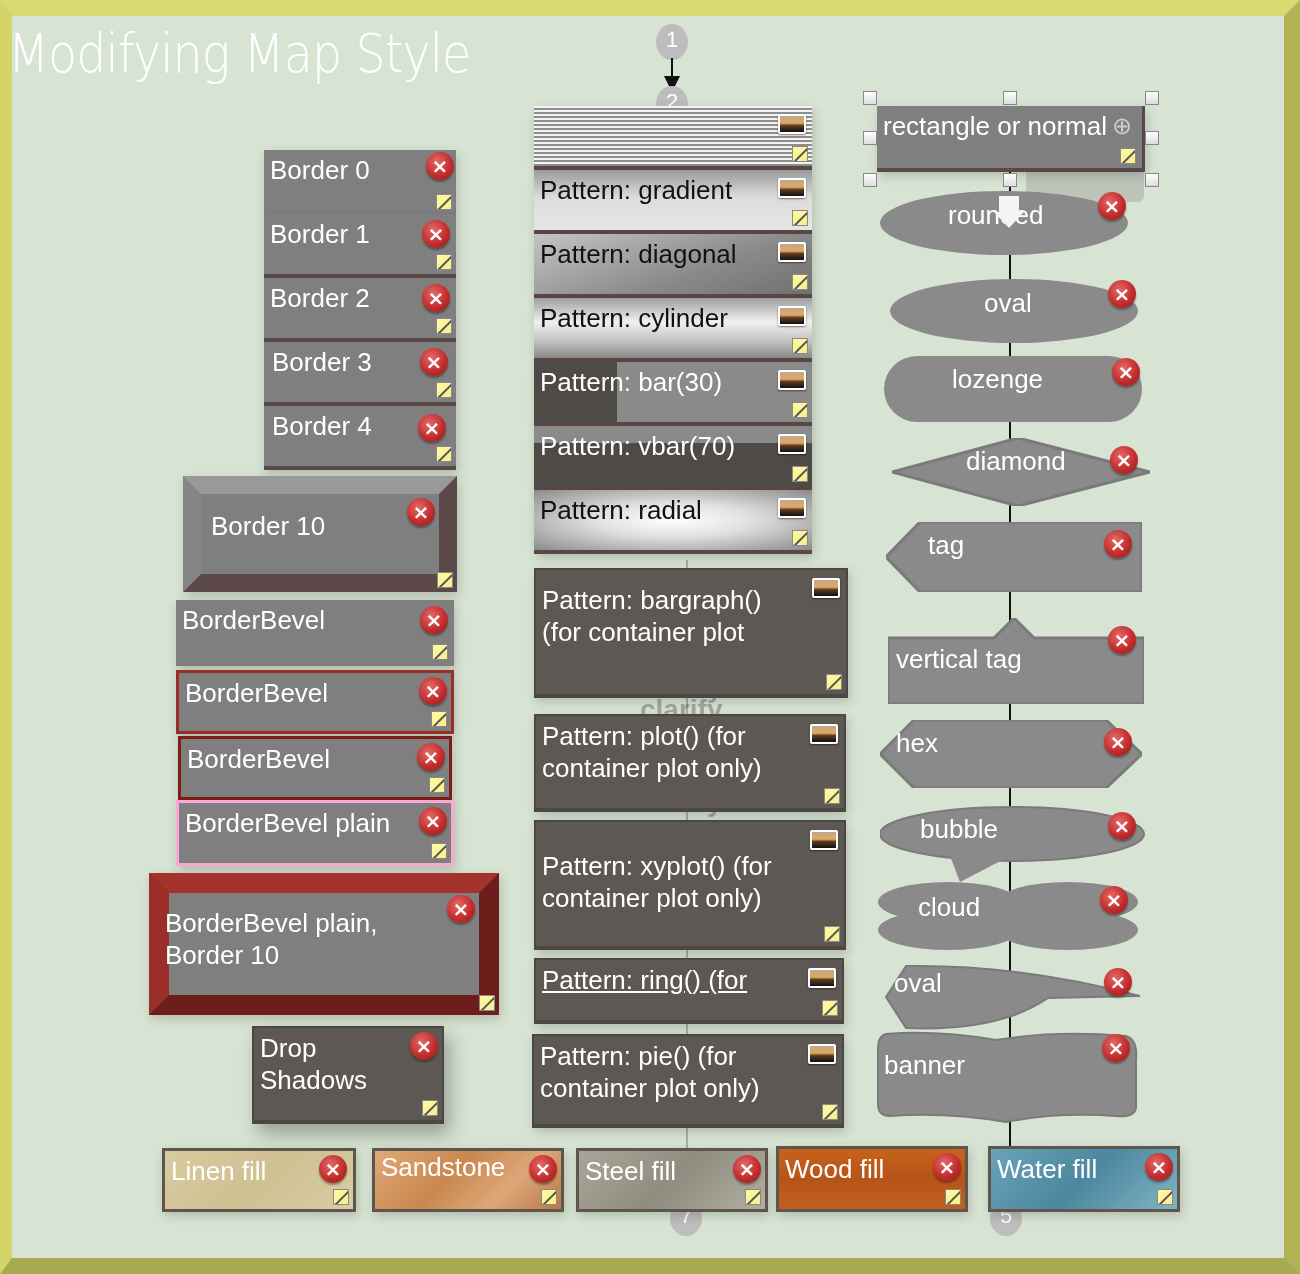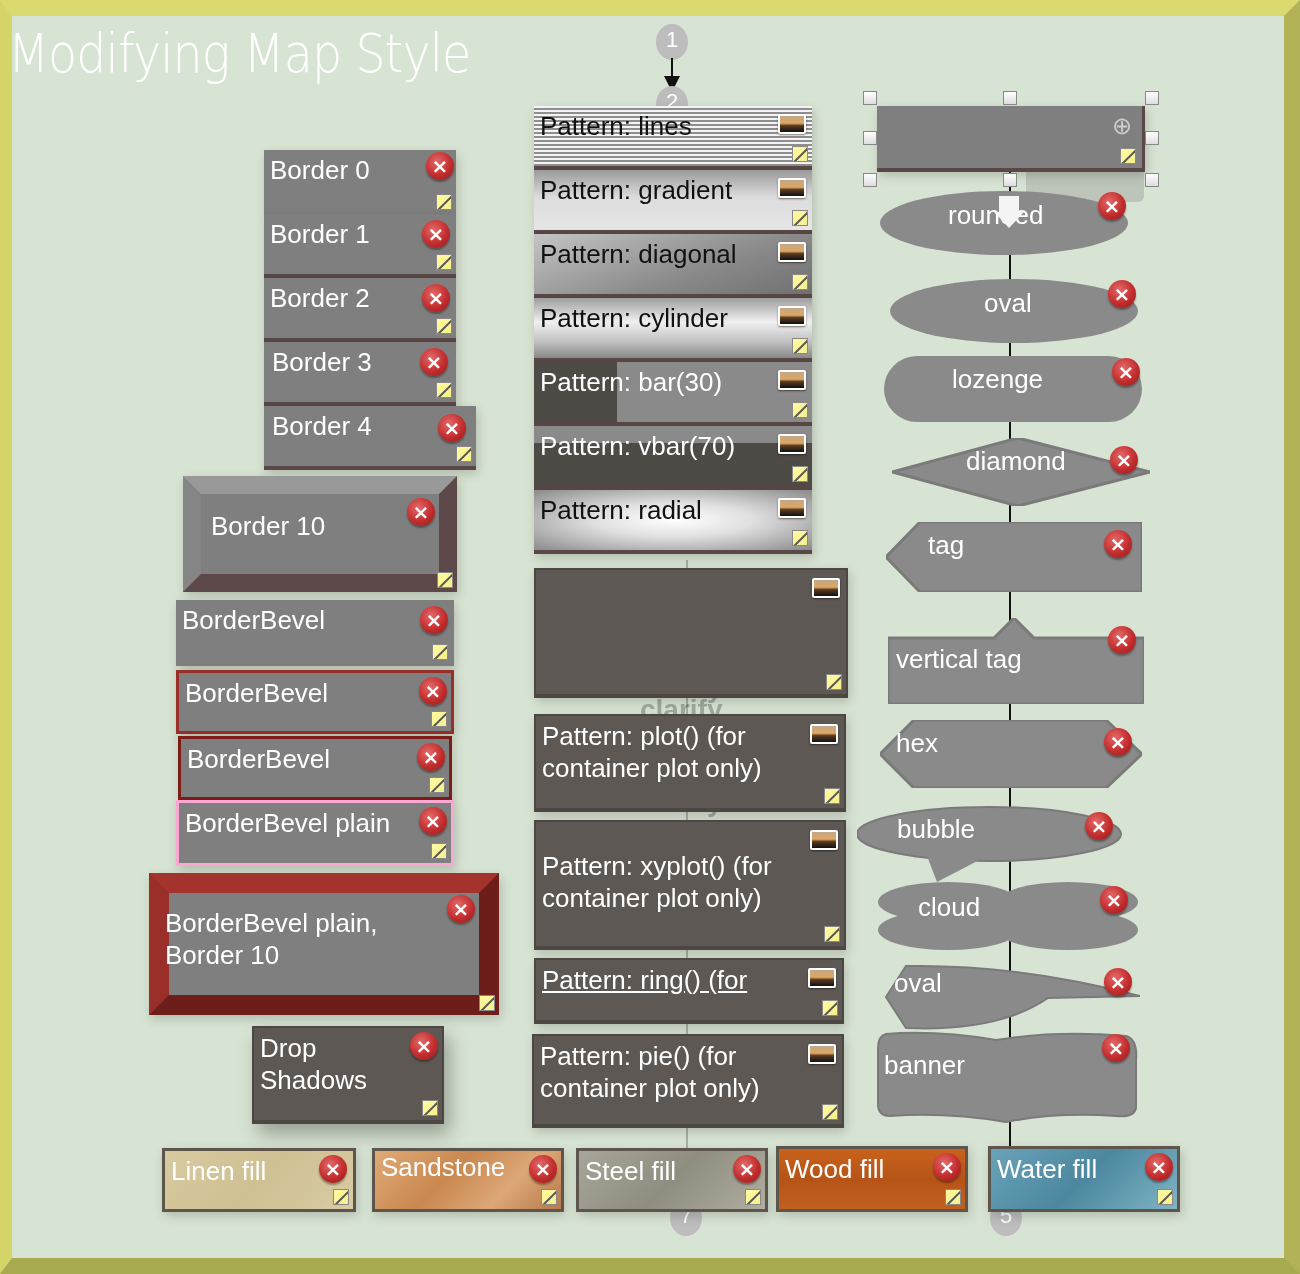--- a/index.html
+++ b/index.html
@@ -123,21 +123,21 @@
 <div class="topic" style="left:264px;top:278px;width:192px;height:64px;">
   <span class="label">Border 2</span>
   <div class="close-btn" style="right:6px;top:6px;">×</div>
   <div class="note-icon" style="right:4px;bottom:4px;"></div>
 </div>
 <div class="topic" style="left:264px;top:342px;width:192px;height:64px;">
   <span class="label" style="padding-left:2px">Border 3</span>
   <div class="close-btn" style="right:8px;top:6px;">×</div>
   <div class="note-icon" style="right:4px;bottom:4px;"></div>
 </div>
-<div class="topic" style="left:264px;top:406px;width:212px;height:64px;">
+<div class="topic" style="left:264px;top:406px;width:192px;height:64px;">
   <span class="label" style="padding-left:2px">Border 4</span>
   <div class="close-btn" style="right:10px;top:8px;">×</div>
   <div class="note-icon" style="right:4px;bottom:4px;"></div>
 </div>
 <div class="topic" style="left:183px;top:476px;width:274px;height:116px;border-top:18px solid #999;border-left:18px solid #858585;border-right:18px solid #5c4848;border-bottom:18px solid #5c4848;padding:16px 10px;">
   <span class="label">Border 10</span>
   <div class="close-btn" style="right:4px;top:4px;">×</div>
   <div class="note-icon" style="right:-14px;bottom:-14px;"></div>
 </div>
 <div class="topic" style="left:176px;top:600px;width:278px;height:66px;border-bottom:none;">
@@ -167,21 +167,20 @@
   <div class="note-icon" style="right:-16px;bottom:-16px;"></div>
 </div>
 <div class="topic dark" style="left:252px;top:1026px;width:192px;height:98px;box-shadow:6px 10px 18px rgba(0,0,0,0.3);">
   <span class="label">Drop
 Shadows</span>
   <div class="close-btn" style="right:4px;top:4px;">×</div>
   <div class="note-icon" style="right:4px;bottom:4px;"></div>
 </div>
 
 <div class="topic lightpat" style="left:534px;top:106px;width:278px;height:64px;background:repeating-linear-gradient(180deg,#f4f4f4 0 2px,#8e8e8e 2px 4px);">
-  <span class="label">Pattern: lines</span>
   <div class="image-icon" style="right:6px;top:8px;"></div>
   <div class="note-icon" style="right:4px;bottom:4px;"></div>
 </div>
 <div class="topic lightpat" style="left:534px;top:170px;width:278px;height:64px;background:linear-gradient(180deg,#9a9a9a 0%,#dcdcdc 45%,#e6e6e6 100%);">
   <span class="label">Pattern: gradient</span>
   <div class="image-icon" style="right:6px;top:8px;"></div>
   <div class="note-icon" style="right:4px;bottom:4px;"></div>
 </div>
 <div class="topic lightpat" style="left:534px;top:234px;width:278px;height:64px;background:linear-gradient(160deg,#c4c4c4 0%,#8a8a8a 60%,#707070 100%);">
   <span class="label">Pattern: diagonal</span>
@@ -202,20 +201,22 @@
   <span class="label">Pattern: vbar(70)</span>
   <div class="image-icon" style="right:6px;top:8px;"></div>
   <div class="note-icon" style="right:4px;bottom:4px;"></div>
 </div>
 <div class="topic lightpat" style="left:534px;top:490px;width:278px;height:64px;background:radial-gradient(ellipse at 50% 50%,#ffffff 0%,#e0e0e0 40%,#8a8a8a 100%);">
   <span class="label">Pattern: radial</span>
   <div class="image-icon" style="right:6px;top:8px;"></div>
   <div class="note-icon" style="right:4px;bottom:4px;"></div>
 </div>
 <div class="topic dark" style="left:534px;top:568px;width:314px;height:130px;">
+  <span class="label" style="margin-top:10px">Pattern: bargraph()
+(for container plot</span>
   <div class="image-icon" style="right:6px;top:8px;"></div>
   <div class="note-icon" style="right:4px;bottom:4px;"></div>
 </div>
 <div class="topic dark" style="left:534px;top:714px;width:312px;height:98px;">
   <span class="label" style="margin-top:0">Pattern: plot() (for
 container plot only)</span>
   <div class="image-icon" style="right:6px;top:8px;"></div>
   <div class="note-icon" style="right:4px;bottom:4px;"></div>
 </div>
 <div class="topic dark" style="left:534px;top:820px;width:312px;height:130px;">
@@ -233,20 +234,21 @@
   <span class="label" style="margin-top:0">Pattern: pie() (for
 container plot only)</span>
   <div class="image-icon" style="right:6px;top:8px;"></div>
   <div class="note-icon" style="right:4px;bottom:4px;"></div>
 </div>
 
 <div class="vline" style="left:1009px;top:170px;height:990px;"></div>
 
 <div style="position:absolute;left:1026px;top:172px;width:118px;height:30px;background:rgba(140,140,140,0.35);border-radius:0 0 6px 6px;"></div>
 <div class="topic" style="left:877px;top:106px;width:268px;height:66px;border-right:3px solid #5a4848;">
+  <span class="label">rectangle or normal</span>
   <div style="position:absolute;right:10px;top:4px;font-size:24px;color:#ccc;">⊕</div>
   <div class="note-icon" style="right:6px;bottom:4px;"></div>
 </div>
 <div class="handle" style="left:863px;top:91px;"></div>
 <div class="handle" style="left:1003px;top:91px;"></div>
 <div class="handle" style="left:1145px;top:91px;"></div>
 <div class="handle" style="left:863px;top:131px;"></div>
 <div class="handle" style="left:1145px;top:131px;"></div>
 <div class="handle" style="left:863px;top:173px;"></div>
 <div class="handle" style="left:1003px;top:173px;"></div>
@@ -303,21 +305,21 @@
 </div>
 
 <div class="shape" style="left:880px;top:720px;width:262px;height:68px;">
   <svg width="262" height="68">
       <polygon points="0,34 34,0 226,0 262,34 226,68 34,68" fill="#8a8a8a" stroke="#7a7a7a" stroke-width="3"></polygon>
     </svg>
   <span class="label" style="left:16px;top:8px;">hex</span>
   <div class="close-btn" style="left:224px;top:8px;">×</div>
 </div>
 
-<div class="shape" style="left:857px;top:806px;width:266px;height:76px;">
+<div class="shape" style="left:880px;top:806px;width:266px;height:76px;">
   <svg width="266" height="76">
       <ellipse cx="132" cy="28" rx="132" ry="27" fill="#8a8a8a" stroke="#7a7a7a" stroke-width="2"></ellipse>
       <polygon points="70,50 130,50 80,76" fill="#8a8a8a"></polygon>
     </svg>
   <span class="label" style="left:40px;top:8px;">bubble</span>
   <div class="close-btn" style="left:228px;top:6px;">×</div>
 </div>
 
 <div class="shape" style="left:878px;top:880px;width:262px;height:72px;">
   <svg width="262" height="72">

